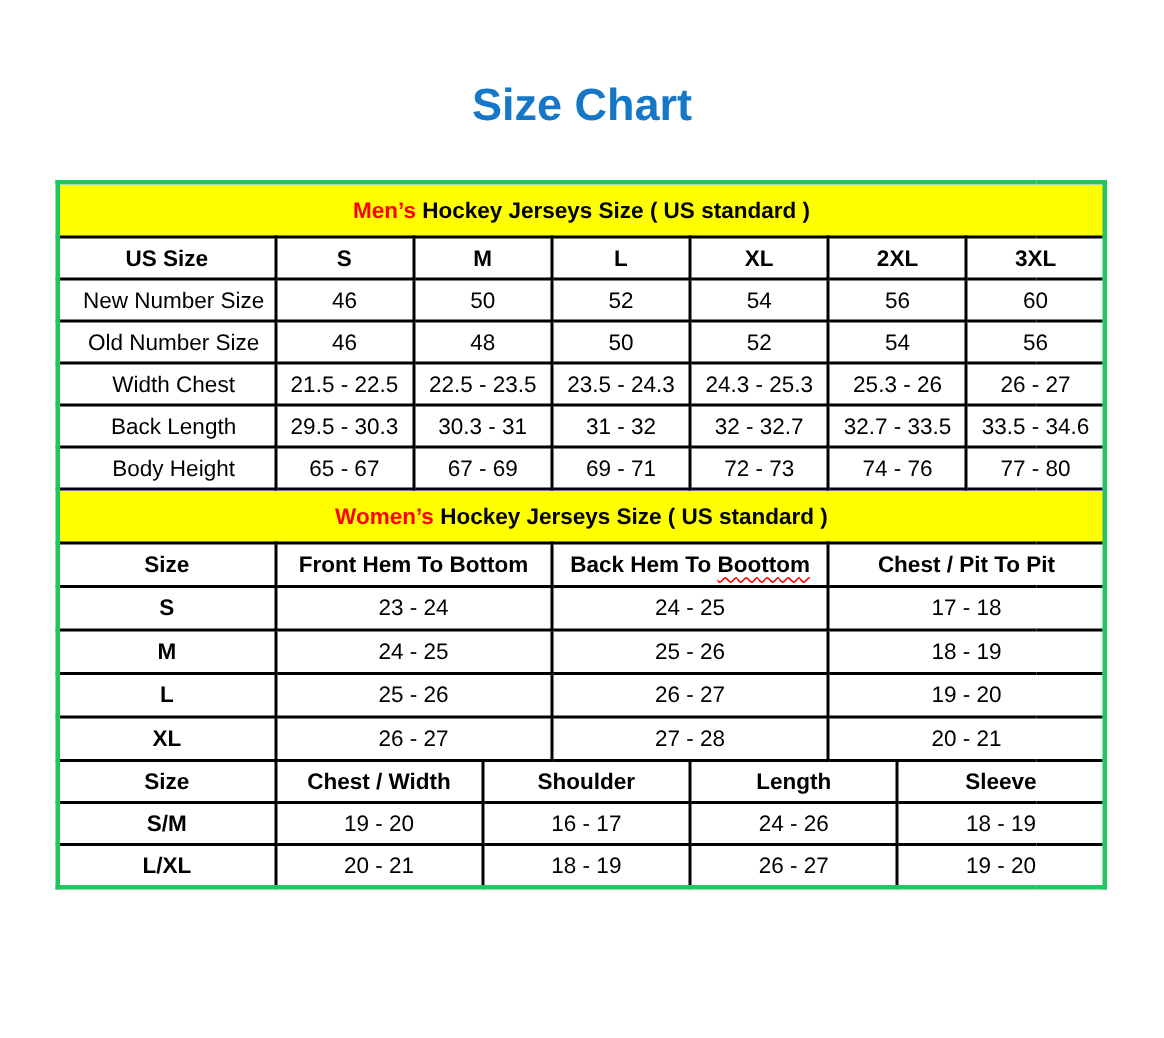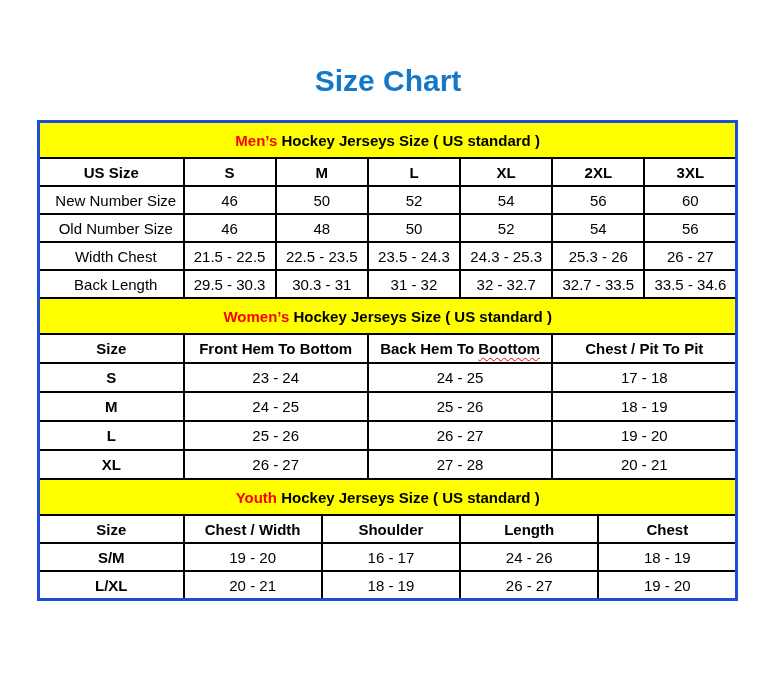--- a/index.html
+++ b/index.html
@@ -6,38 +6,38 @@
   .page {
     position: relative;
     width: 776px;
     height: 692px;
     background: #ffffff;
     overflow: hidden;
     font-family: "Liberation Sans", sans-serif;
   }
   .page-title {
     position: absolute;
-    top: 64px;
+    top: 54px;
     left: 0;
     width: 100%;
     text-align: center;
     font-size: 30px;
     line-height: 34px;
     font-weight: bold;
     color: #1577c8;
     letter-spacing: 0px;
   }
   table.size-chart {
     position: absolute;
     top: 120px;
     left: 37px;
     width: 700px;
     border-collapse: collapse;
     table-layout: fixed;
-    border: 3px solid #1d4ed8;
+    border: 3px solid #22c55e;
   }
   table.size-chart th, table.size-chart td {
     border: 2px solid #000000;
     text-align: center;
     vertical-align: middle;
     padding: 0 2px;
     font-size: 15px;
     color: #000000;
     overflow: hidden;
     white-space: nowrap;
@@ -117,20 +117,29 @@
         </tr>
         <tr class="data-row mens">
           <th class="reg">Back Length</th>
           <td colspan="2">29.5 - 30.3</td>
           <td colspan="2">30.3 - 31</td>
           <td colspan="2">31 - 32</td>
           <td colspan="2">32 - 32.7</td>
           <td colspan="2">32.7 - 33.5</td>
           <td colspan="2">33.5 - 34.6</td>
         </tr>
+        <tr class="data-row mens">
+          <th class="reg">Body Height</th>
+          <td colspan="2">65 - 67</td>
+          <td colspan="2">67 - 69</td>
+          <td colspan="2">69 - 71</td>
+          <td colspan="2">72 - 73</td>
+          <td colspan="2">74 - 76</td>
+          <td colspan="2">77 - 80</td>
+        </tr>
         <tr class="band-row womens">
           <td class="band" colspan="13"><span class="accent">Women’s</span><span> Hockey Jerseys Size ( US standard )</span></td>
         </tr>
         <tr class="col-row womens">
           <th>Size</th>
           <th colspan="4">Front Hem To Bottom</th>
           <th colspan="4"><span>Back Hem To </span><span class="squiggle">Boottom</span></th>
           <th colspan="4">Chest / Pit To Pit</th>
         </tr>
         <tr class="data-row womens">
@@ -150,29 +159,26 @@
           <td colspan="4">25 - 26</td>
           <td colspan="4">26 - 27</td>
           <td colspan="4">19 - 20</td>
         </tr>
         <tr class="data-row womens">
           <th>XL</th>
           <td colspan="4">26 - 27</td>
           <td colspan="4">27 - 28</td>
           <td colspan="4">20 - 21</td>
         </tr>
-        <tr class="band-row youth">
-          <td class="band" colspan="13"><span class="accent">Youth</span><span> Hockey Jerseys Size ( US standard )</span></td>
-        </tr>
         <tr class="col-row youth">
           <th>Size</th>
           <th colspan="3">Chest / Width</th>
           <th colspan="3">Shoulder</th>
           <th colspan="3">Length</th>
-          <th colspan="3">Chest</th>
+          <th colspan="3">Sleeve</th>
         </tr>
         <tr class="data-row youth">
           <th>S/M</th>
           <td colspan="3">19 - 20</td>
           <td colspan="3">16 - 17</td>
           <td colspan="3">24 - 26</td>
           <td colspan="3">18 - 19</td>
         </tr>
         <tr class="data-row youth">
           <th>L/XL</th>

